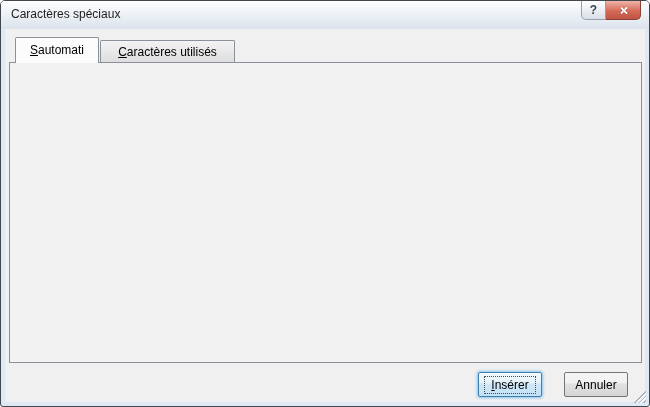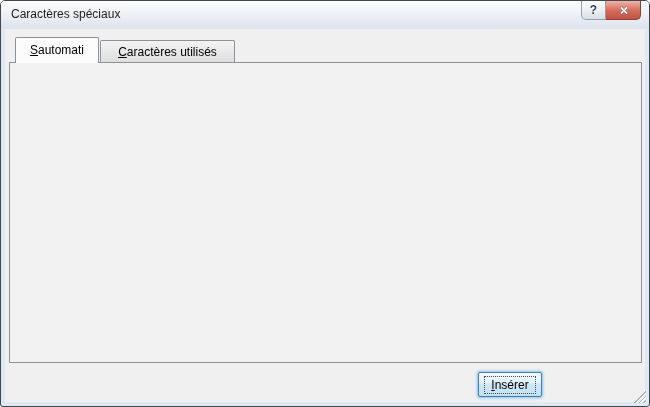--- a/index.html
+++ b/index.html
@@ -285,15 +285,16 @@
   </div>
   <div class="btn" style="left:213px; top:337px; width:150px;">
     <span class="accel">T</span>
       <span>ouche de raccourci...</span>
   </div>
   <div class="lbl" style="left:376px; top:343px;">Touche de raccourci : Alt+0177</div>
 
   <div class="btn btn-default" style="left:477px; top:371px; width:64px; height:25px;">
     <span class="focusring"><span class="accel">I</span><span>nsérer</span></span>
   </div>
+  <div class="btn" style="left:563px; top:371px; width:64px; height:25px;">Annuler</div>
 
   <div class="grip"></div>
 </div>
 
 </body></html>

